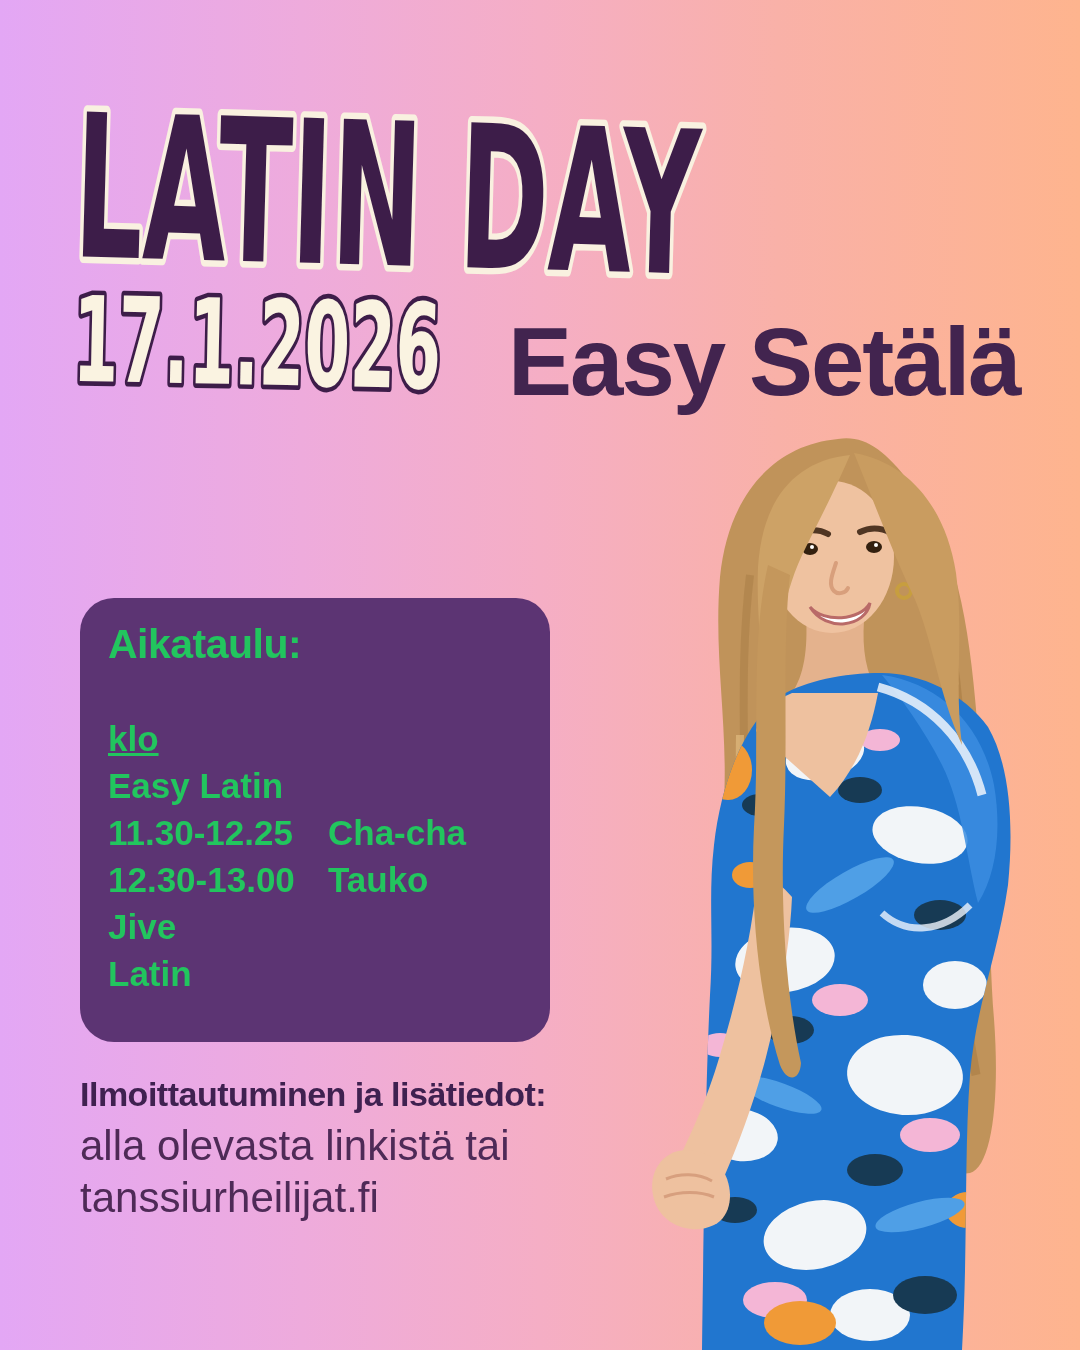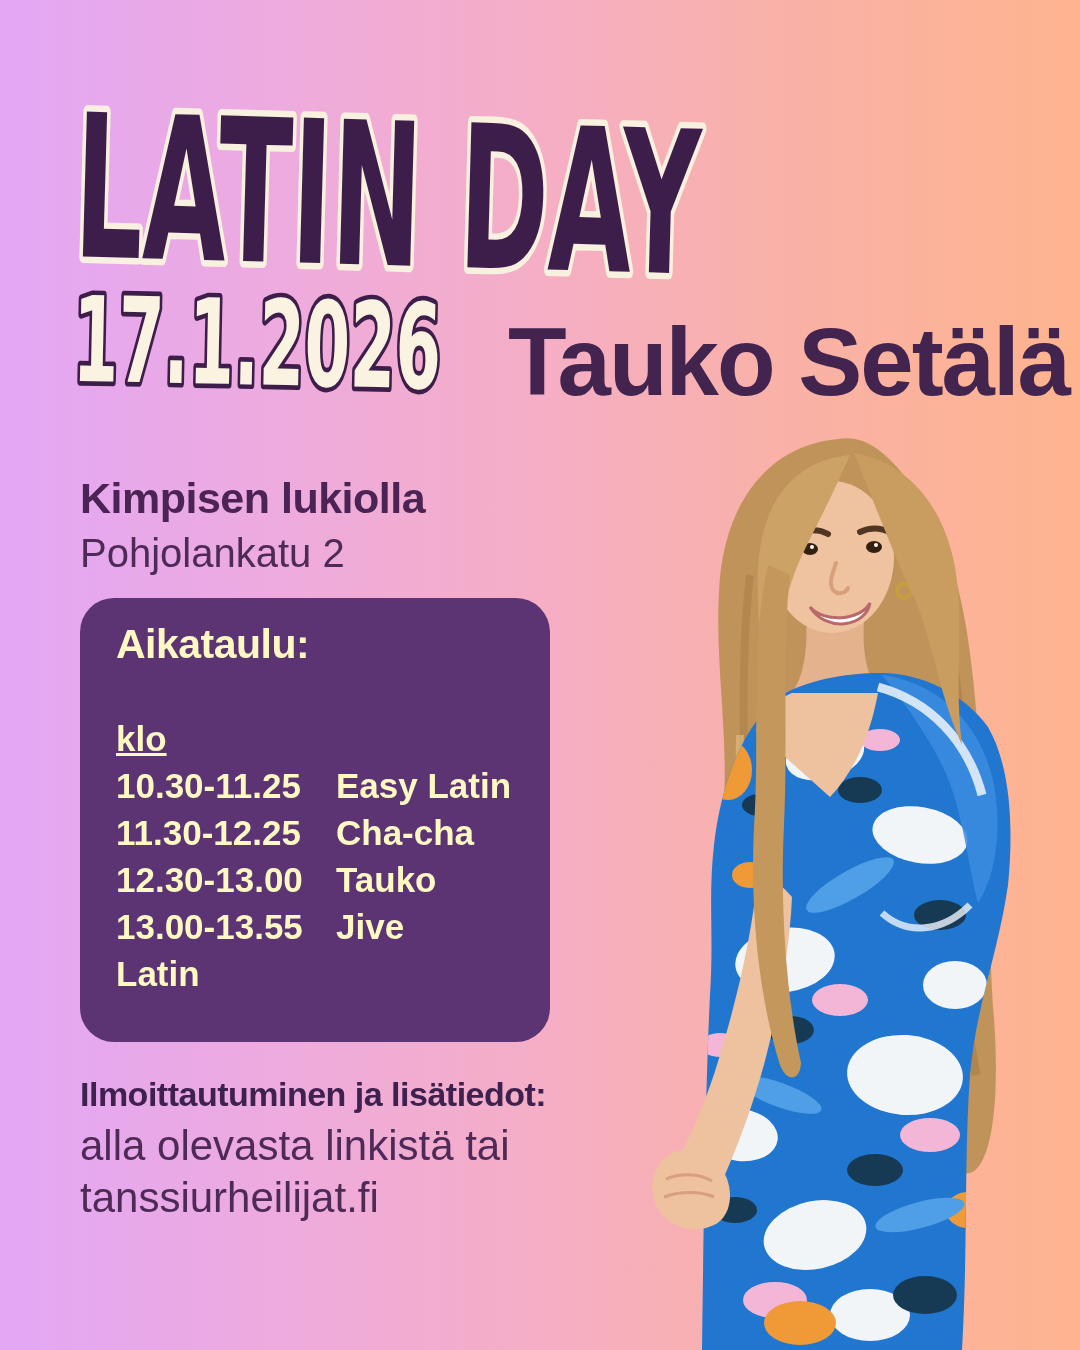--- a/index.html
+++ b/index.html
@@ -25,21 +25,21 @@
   .instructor{
     left:508px;top:314px;font-size:96px;font-weight:bold;
     letter-spacing:-2px;color:#42244f;line-height:1;white-space:nowrap;
   }
   .venue{left:80px;top:474px;color:#4b2455;}
   .venue-name{font-size:43px;font-weight:bold;letter-spacing:-0.5px;line-height:1.15;}
   .venue-address{font-size:40px;color:#4e2a57;margin-top:8px;line-height:1.1;}
   
   .schedule-box{
     left:80px;top:598px;width:470px;height:444px;border-radius:34px;
-    background:#5c3473;color:#fef9c3;padding:22px 0 0 36px;box-sizing:border-box;
+    background:#5c3473;color:#22c55e;padding:22px 0 0 28px;box-sizing:border-box;
   }
   .schedule-heading{font-size:41px;font-weight:bold;letter-spacing:-0.5px;line-height:1.2;}
   .schedule-klo{margin-top:46px;font-size:35px;font-weight:bold;line-height:47px;text-decoration:underline;}
   .schedule-row{display:flex;font-size:35px;font-weight:bold;line-height:47px;white-space:nowrap;}
   .schedule-row .time{width:220px;flex:none;}
   
   .info{left:80px;top:1068px;color:#4e2a57;}
   .info-heading{font-size:34px;font-weight:bold;color:#3f2150;letter-spacing:-0.5px;line-height:52px;}
   .info-line{font-size:42px;line-height:52px;}
   
@@ -55,44 +55,38 @@
       <text transform="scale(1,1.42)" x="20" y="122" font-size="140" textLength="625" lengthAdjust="spacingAndGlyphs">LATIN DAY</text>
     </g>
   </svg>
 
   <svg class="abs date-svg" width="430" height="125" viewBox="0 0 430 125">
     <g transform="rotate(1.2 215 60)">
       <text transform="scale(1,1.18)" x="18" y="82" font-size="100" textLength="368" lengthAdjust="spacingAndGlyphs">17.1.2026</text>
     </g>
   </svg>
 
-  <div class="abs instructor">Tauko Setälä</div>
+  <div class="abs instructor">Easy Setälä</div>
 
-  <div class="abs venue">
-    <div class="venue-name">Kimpisen lukiolla</div>
-    <div class="venue-address">Pohjolankatu 2</div>
-  </div>
 
   <div class="abs schedule-box">
     <div class="schedule-heading">Aikataulu:</div>
     <div class="schedule-klo">klo</div>
     <div class="schedule-row">
-      <span class="time">10.30-11.25</span>
       <span class="activity">Easy Latin</span>
     </div>
     <div class="schedule-row">
       <span class="time">11.30-12.25</span>
       <span class="activity">Cha-cha</span>
     </div>
     <div class="schedule-row">
       <span class="time">12.30-13.00</span>
       <span class="activity">Tauko</span>
     </div>
     <div class="schedule-row">
-      <span class="time">13.00-13.55</span>
       <span class="activity">Jive</span>
     </div>
     <div class="schedule-row">
       <span class="activity">Latin</span>
     </div>
   </div>
 
   <div class="abs info">
     <div class="info-heading">Ilmoittautuminen ja lisätiedot:</div>
     <div class="info-line">alla olevasta linkistä tai</div>

